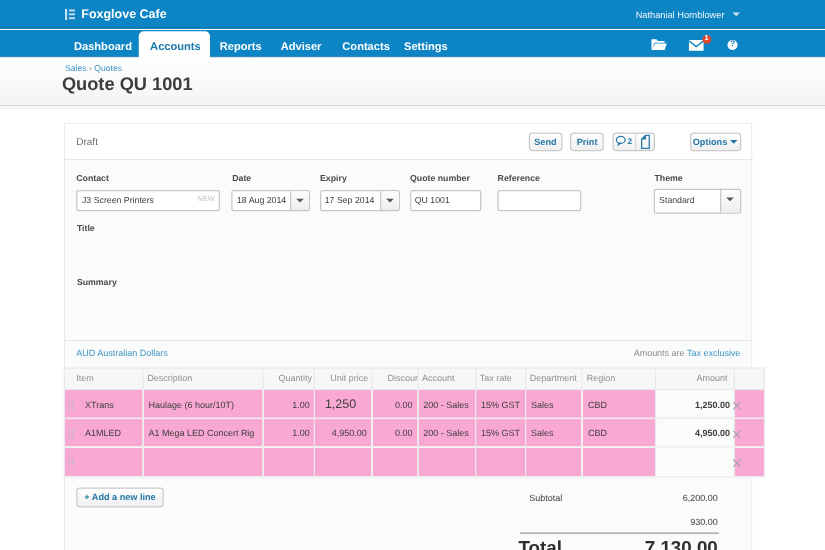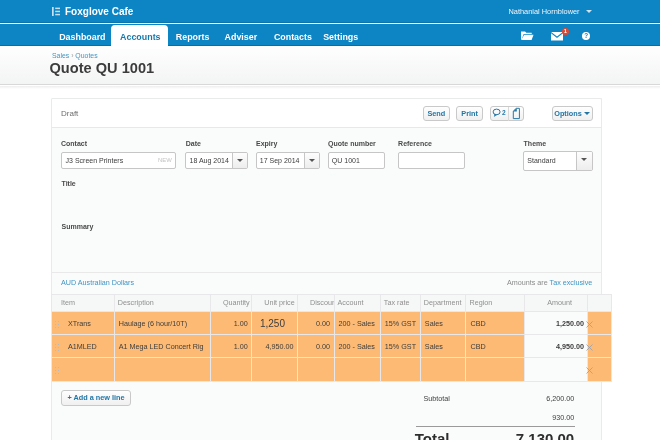--- a/index.html
+++ b/index.html
@@ -30,23 +30,23 @@
 .btn { position:absolute; top:105.5px; height:15.7px; background:linear-gradient(#fefefe,#f0f0f0); border:1px solid #c9c9c9; border-radius:3px; color:#2276a5; font-size:7.3px; font-weight:bold; text-align:center; line-height:13.5px; }
 
 
 .lbl { position:absolute; top:139.6px; font-size:7px; font-weight:bold; color:#4a4a4a; line-height:8px; }
 .inp { position:absolute; top:152.3px; height:17px; background:#fff; border:1px solid #c6c6c6; border-radius:2px; font-size:7px; color:#3c3c3c; line-height:15px; padding-left:3.3px; white-space:nowrap; overflow:hidden; }
 .ddbox { position:absolute; right:0; top:0; bottom:0; width:15px; border-left:1px solid #c6c6c6; background:linear-gradient(#fdfdfd,#ededed); }
 .ddbox:after { content:""; position:absolute; left:4px; top:6px; width:0; height:0; border-left:3px solid transparent; border-right:3px solid transparent; border-top:3.5px solid #555; }
 
 
 #qtable { left:50.5px; top:293.7px; width:551px; border-collapse:collapse; table-layout:fixed; background:#fff; }
-#qtable td, #qtable th { border:1px solid #e8e8ea; font-weight:normal; font-size:7.2px; color:#3d3d3d; padding:0 3.5px 0 4px; height:23.25px; background:#fdba74; overflow:hidden; white-space:nowrap; }
+#qtable td, #qtable th { border:1px solid #e8e8ea; font-weight:normal; font-size:7.2px; color:#3d3d3d; padding:0 3.5px 0 4px; height:23.25px; background:#f9a8d4; overflow:hidden; white-space:nowrap; }
 #qtable tr.hdr th { background:#f6f7f7; color:#8f8f8f; font-size:7.2px; padding-left:3px; height:17.3px; text-align:left; }
-#qtable tr.hdr th.r { text-align:center;padding-left:12px; }
+#qtable tr.hdr th.r { text-align:right;padding-left:12px; }
 #qtable .r { text-align:right; }
 #qtable .b { font-weight:bold; }
 #qtable td.amt { background:#fafbfb; }
 .handle { position:absolute; width:5px; height:8px; z-index:5;
   background-image:radial-gradient(circle, #b9b9c0 0.8px, rgba(0,0,0,0) 1px);
   background-size:3px 3px; background-position:0 0; }
 
 .tiny { position:absolute; font-size:7.2px; line-height:8.5px; }
 </style>
 </head>

